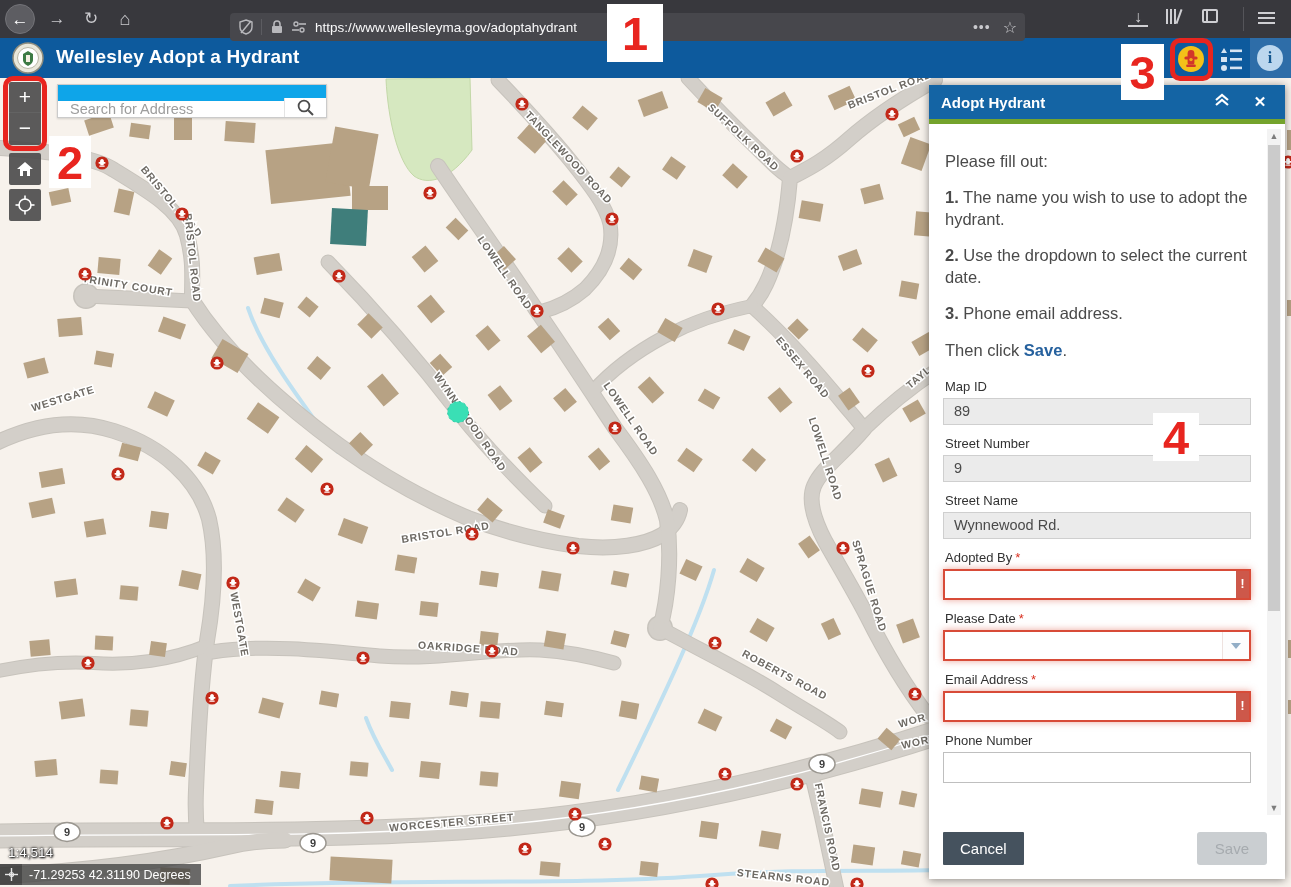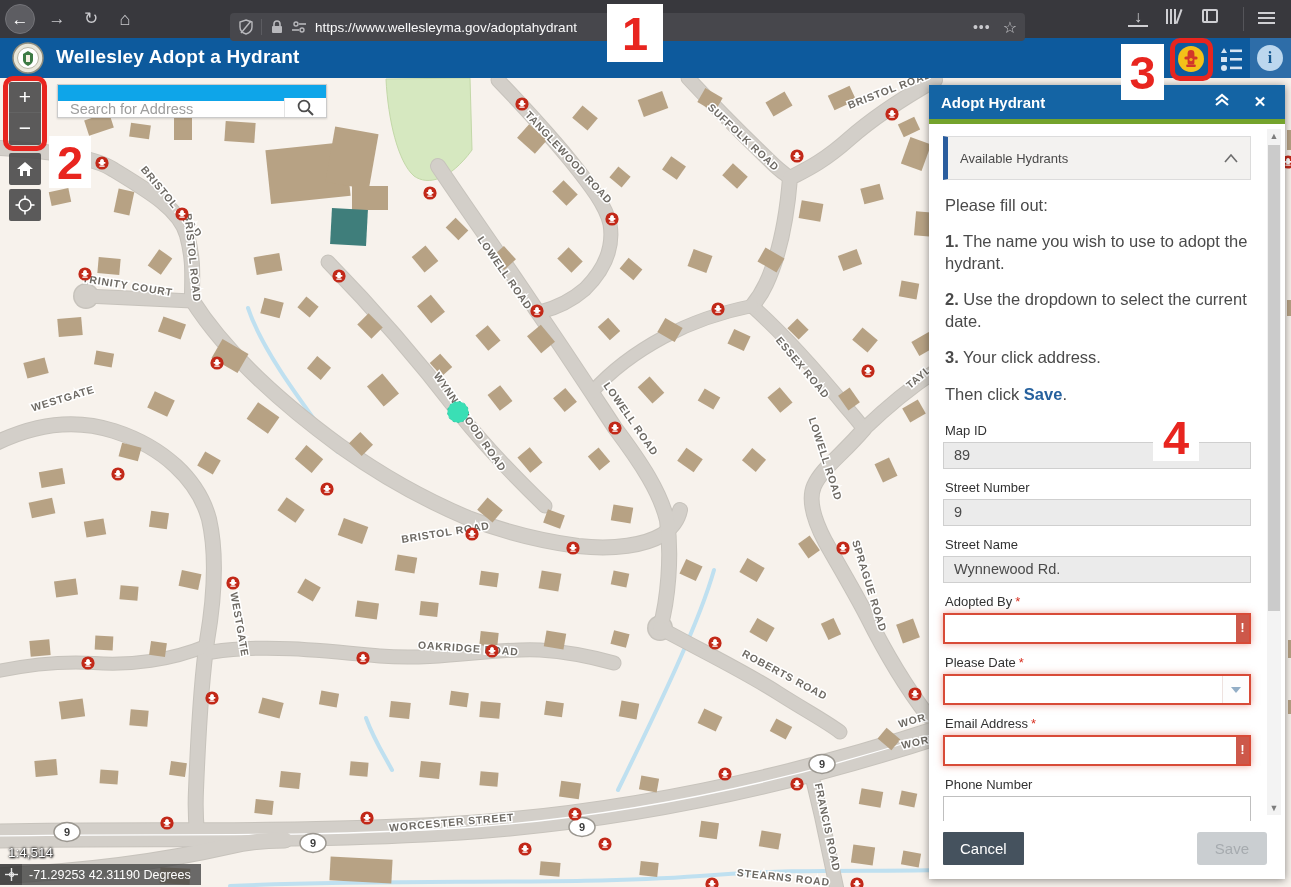--- a/index.html
+++ b/index.html
@@ -636,33 +636,25 @@
       <svg width="16" height="14" viewBox="0 0 16 14">
           <polyline points="2,7 8,2 14,7" fill="none" stroke="#fff" stroke-width="2.2"></polyline>
           <polyline points="2,12 8,7 14,12" fill="none" stroke="#fff" stroke-width="2.2"></polyline>
         </svg>
     </span>
     <span id="close-btn">✕</span>
   </div>
   <div id="green-bar"></div>
 
   <div id="panel-body">
-    <div id="accordion">
-      <span id="accordion-label">Available Hydrants</span>
-      <span id="accordion-chev">
-        <svg width="14" height="9" viewBox="0 0 14 9">
-            <polyline points="1,8 7,1 13,8" fill="none" stroke="#6e6e6e" stroke-width="1.6"></polyline>
-          </svg>
-      </span>
-    </div>
 
     <p class="instr">Please fill out:</p>
     <p class="instr"><b>1.</b><span> The name you wish to use to adopt the hydrant.</span></p>
     <p class="instr"><b>2.</b><span> Use the dropdown to select the current date.</span></p>
-    <p class="instr"><b>3.</b><span> Your click address.</span></p>
+    <p class="instr"><b>3.</b><span> Phone email address.</span></p>
     <p class="instr"><span>Then click </span><span class="save-word">Save</span><span>.</span></p>
 
     <div class="f-label" style="margin-top:18px">Map ID</div>
     <div class="ro-field">89</div>
 
     <div class="f-label">Street Number</div>
     <div class="ro-field">9</div>
 
     <div class="f-label">Street Name</div>
     <div class="ro-field">Wynnewood Rd.</div>

